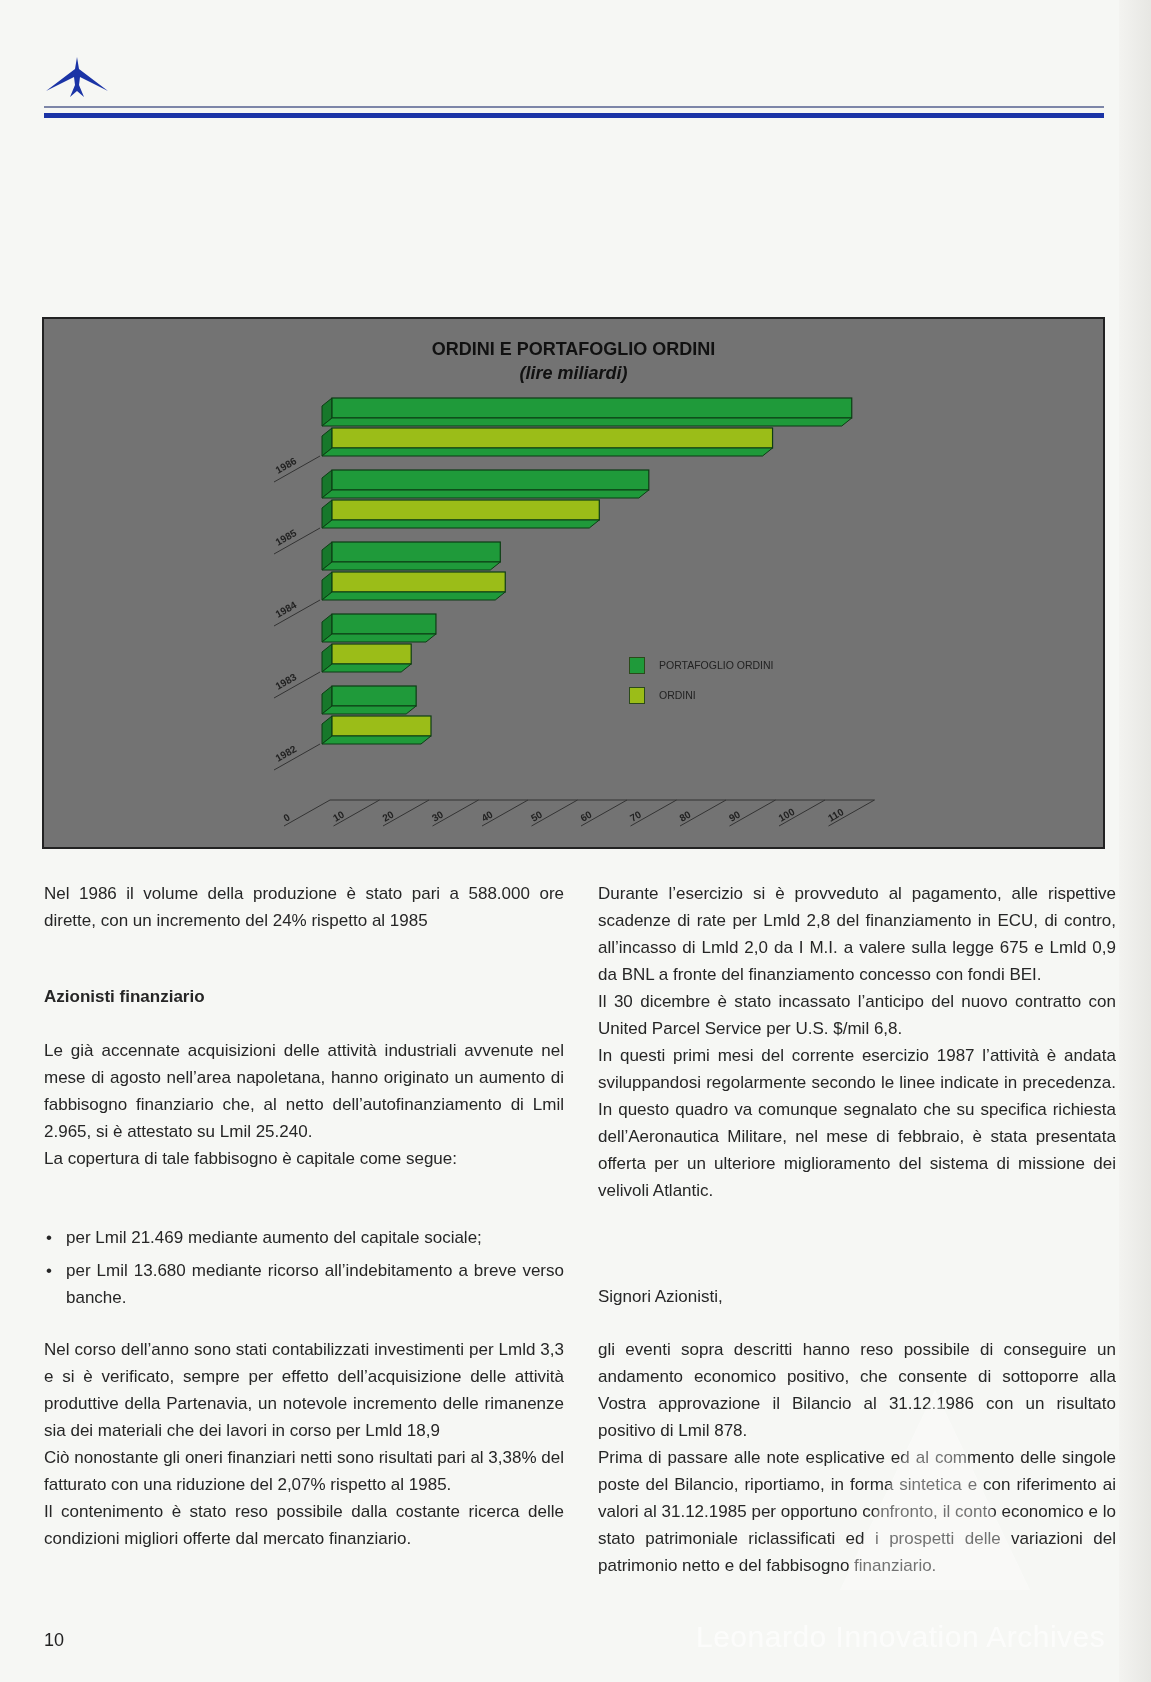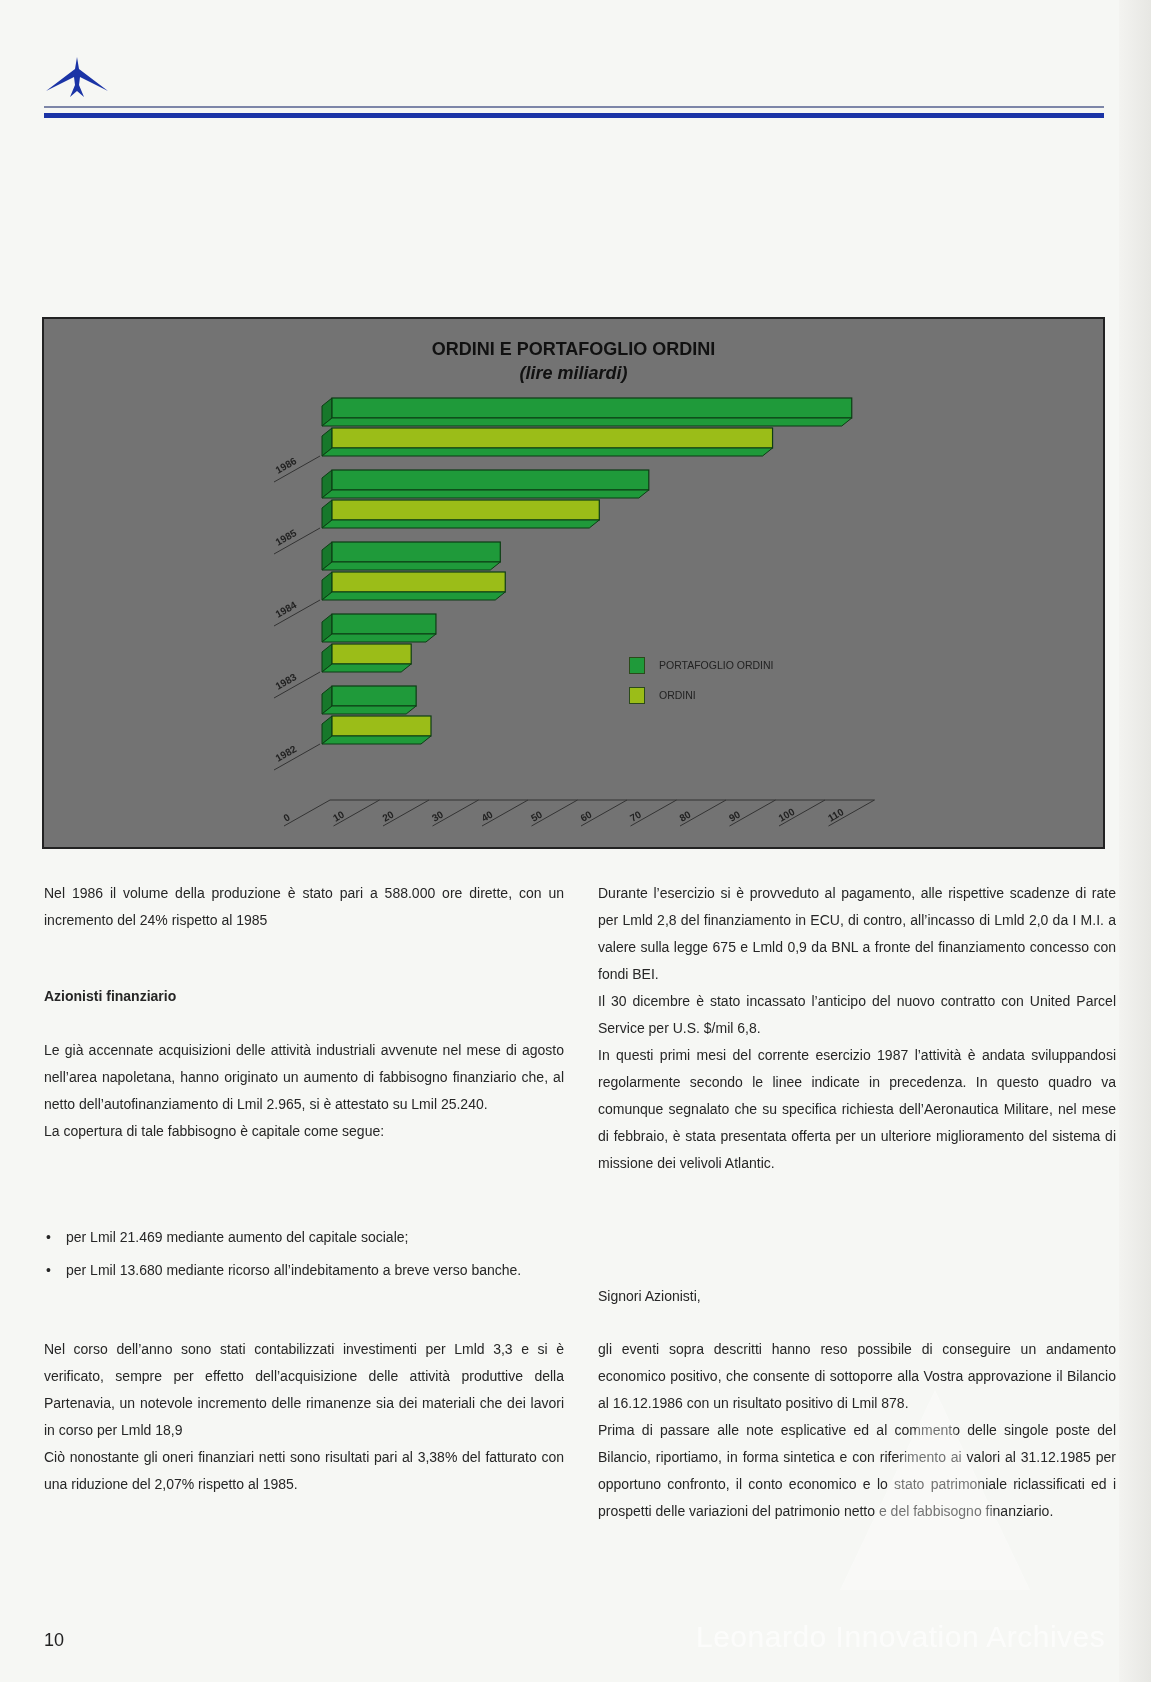--- a/index.html
+++ b/index.html
@@ -22,21 +22,21 @@
   .chart-title { position: absolute; left: 0; width: 100%; text-align: center; font-weight: bold; color: #111; }
   .chart-title.t1 { top: 20px; font-size: 18px; }
   .chart-title.t2 { top: 44px; font-size: 18px; font-style: italic; }
   svg.chart { position: absolute; left: 0; top: 0; }
 
   .legend { position: absolute; left: 585px; top: 331px; }
   .legend-item { display: flex; align-items: center; height: 30px; }
   .legend-swatch { width: 14px; height: 15px; border: 1px solid #2b4a1a; margin-right: 14px; }
   .legend-label { font-size: 10.5px; font-weight: normal; color: #222; }
 
-  .col { position: absolute; font-size: 14px; line-height: 27px; color: #262626; }
+  .col { position: absolute; font-size: 17px; line-height: 27px; color: #262626; }
   .col.left { left: 44px; width: 520px; }
   .col.right { left: 598px; width: 518px; }
   .col p { margin: 0; text-align: justify; }
   .heading { font-weight: bold; }
   ul.bullets { margin: 0; padding: 0; list-style: none; }
   ul.bullets li { position: relative; padding-left: 22px; margin-bottom: 6px; text-align: justify; }
   ul.bullets li .dot { position: absolute; left: 2px; top: 0; }
   .page-num { position: absolute; left: 44px; top: 1630px; font-size: 18px; color: #222; }
   .watermark { position: absolute; left: 696px; top: 1620px; font-size: 30px; color: #ffffff; opacity: 0.7; letter-spacing: 0.5px; }
   .watermark-shape { position: absolute; left: 820px; top: 1370px; width: 230px; height: 230px; opacity: 0.35; }
@@ -146,32 +146,33 @@
 </div>
 <div class="col left" style="top:1224px;">
   <ul class="bullets">
     <li><span class="dot">•</span><span>per Lmil 21.469 mediante aumento del capitale sociale;</span></li>
     <li><span class="dot">•</span><span>per Lmil 13.680 mediante ricorso all’indebitamento a breve verso banche.</span></li>
   </ul>
 </div>
 <div class="col left" style="top:1336px;">
   <p>Nel corso dell’anno sono stati contabilizzati investimenti per Lmld 3,3 e si è verificato, sempre per effetto dell’acquisizione delle attività produttive della Partenavia, un notevole incremento delle rimanenze sia dei materiali che dei lavori in corso per Lmld 18,9</p>
   <p>Ciò nonostante gli oneri finanziari netti sono risultati pari al 3,38% del fatturato con una riduzione del 2,07% rispetto al 1985.</p>
+  <p>Il contenimento è stato reso possibile dalla costante ricerca delle condizioni migliori offerte dal mercato finanziario.</p>
 </div>
 
 <div class="col right" style="top:880px;">
   <p>Durante l’esercizio si è provveduto al pagamento, alle rispettive scadenze di rate per Lmld 2,8 del finanziamento in ECU, di contro, all’incasso di Lmld 2,0 da I M.I. a valere sulla legge 675 e Lmld 0,9 da BNL a fronte del finanziamento concesso con fondi BEI.</p>
   <p>Il 30 dicembre è stato incassato l’anticipo del nuovo contratto con United Parcel Service per U.S. $/mil 6,8.</p>
   <p>In questi primi mesi del corrente esercizio 1987 l’attività è andata sviluppandosi regolarmente secondo le linee indicate in precedenza. In questo quadro va comunque segnalato che su specifica richiesta dell’Aeronautica Militare, nel mese di febbraio, è stata presentata offerta per un ulteriore miglioramento del sistema di missione dei velivoli Atlantic.</p>
 </div>
 <div class="col right" style="top:1283px;">
   <p>Signori Azionisti,</p>
 </div>
 <div class="col right" style="top:1336px;">
-  <p>gli eventi sopra descritti hanno reso possibile di conseguire un andamento economico positivo, che consente di sottoporre alla Vostra approvazione il Bilancio al 16.12.1986 con un risultato positivo di Lmil 878.</p>
+  <p>gli eventi sopra descritti hanno reso possibile di conseguire un andamento economico positivo, che consente di sottoporre alla Vostra approvazione il Bilancio al 31.12.1986 con un risultato positivo di Lmil 878.</p>
   <p>Prima di passare alle note esplicative ed al commento delle singole poste del Bilancio, riportiamo, in forma sintetica e con riferimento ai valori al 31.12.1985 per opportuno confronto, il conto economico e lo stato patrimoniale riclassificati ed i prospetti delle variazioni del patrimonio netto e del fabbisogno finanziario.</p>
 </div>
 
 <svg class="watermark-shape" viewBox="0 0 230 230">
   <path d="M20 220 L115 20 L210 220 Z" fill="#ffffff"></path>
 </svg>
 <div class="watermark">Leonardo Innovation Archives</div>
 <div class="page-num">10</div>
 
 </body></html>

